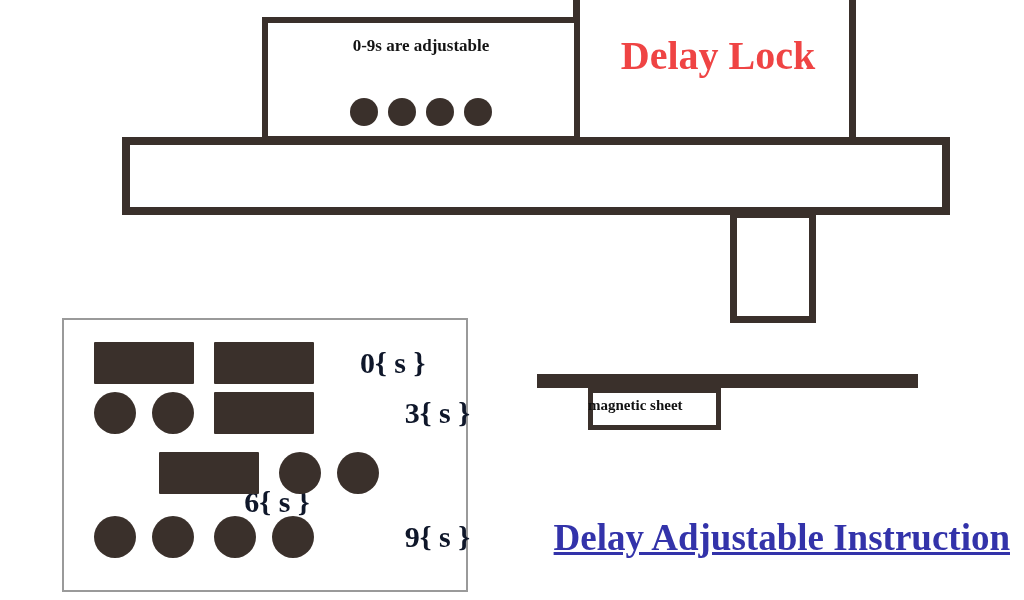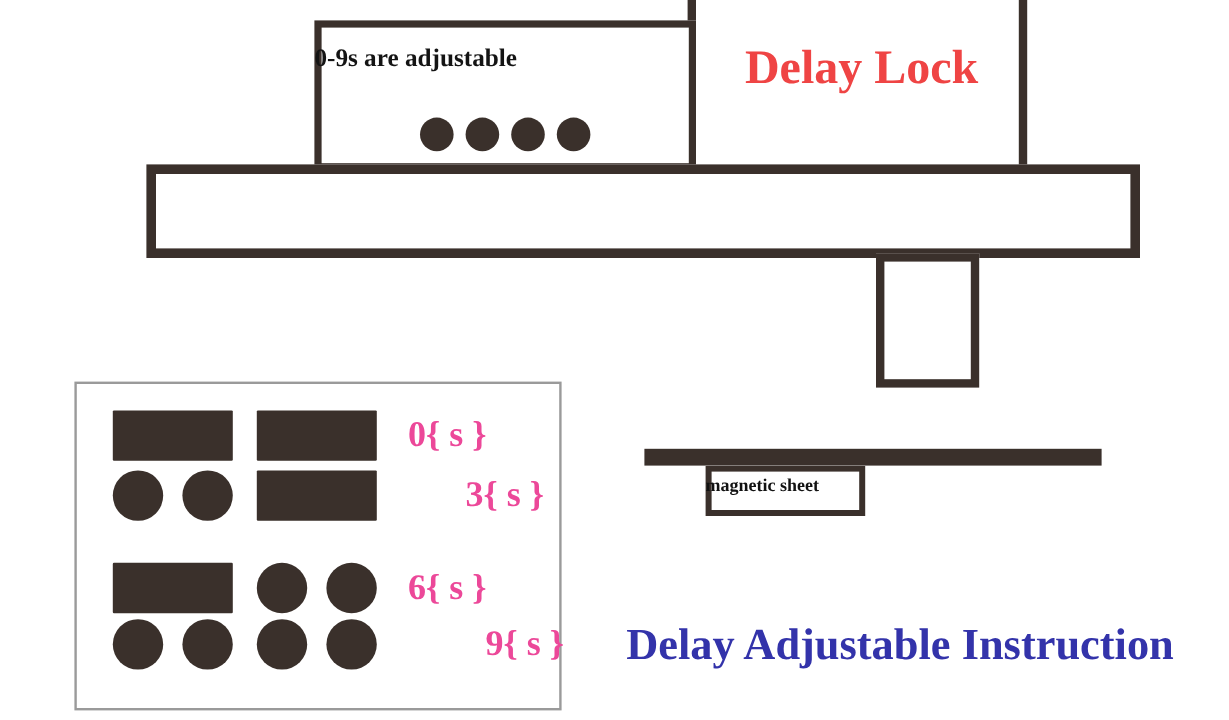--- a/index.html
+++ b/index.html
@@ -37,22 +37,22 @@
     top: 17px;
     width: 318px;
     height: 125px;
     border-width: 6px;
   }
   #keypad-label {
     position: absolute;
     left: 262px;
     top: 36px;
     width: 318px;
-    text-align: left;
-    font-size: 21px;
+    text-align: center;
+    font-size: 17px;
     font-weight: bold;
     color: #141414;
     letter-spacing: 0px;
   }
   #keypad-dots {
     position: absolute;
     left: 262px;
     top: 98px;
     width: 318px;
     display: flex;
@@ -114,23 +114,23 @@
     border-radius: 1px;
   }
   .sw.circle {
     width: 42px;
     height: 42px;
     border-radius: 50%;
   }
   .legend-value {
     font-size: 30px;
     font-weight: bold;
-    color: #ec4899;
+    color: #0f172a;
     white-space: pre;
-    margin-left: 0;
+    margin-left: 20px;
   }
 
   
   #magnetic-bar {
     left: 537px;
     top: 374px;
     width: 381px;
     height: 14px;
   }
   #magnetic-sheet-box {
@@ -149,24 +149,25 @@
     font-weight: bold;
     color: #121212;
   }
 
   
   #caption {
     position: absolute;
     left: 490px;
     top: 516px;
     width: 520px;
-    text-align: center;
+    text-align: right;
     font-size: 37px;
     font-weight: bold;
     color: #3333aa;
+    text-decoration: underline;
   }
 </style>
 </head>
 <body>
 
 <div id="canvas">
 
   <div class="post" style="left:849px; top:0px; width:7px; height:140px;"></div>
 
   <div class="post" style="left:573px; top:0px; width:7px; height:140px;"></div>
@@ -202,21 +203,21 @@
 
     <div class="legend-row" style="top:64px;gap:48px;">
       <div class="legend-switches">
         <span class="sw circle" style="left:30px;"></span>
         <span class="sw circle" style="left:88px;"></span>
         <span class="sw bar" style="left:150px;"></span>
       </div>
       <div class="legend-value">3{ s }</div>
     </div>
 
-    <div class="legend-row" style="top:141px;">
+    <div class="legend-row" style="top:141px;flex-direction:column;">
       <div class="legend-switches">
         <span class="sw bar" style="left:30px;"></span>
         <span class="sw circle" style="left:150px;"></span>
         <span class="sw circle" style="left:208px;"></span>
       </div>
       <div class="legend-value">6{ s }</div>
     </div>
 
     <div class="legend-row" style="top:188px;justify-content:space-between;">
       <div class="legend-switches">

